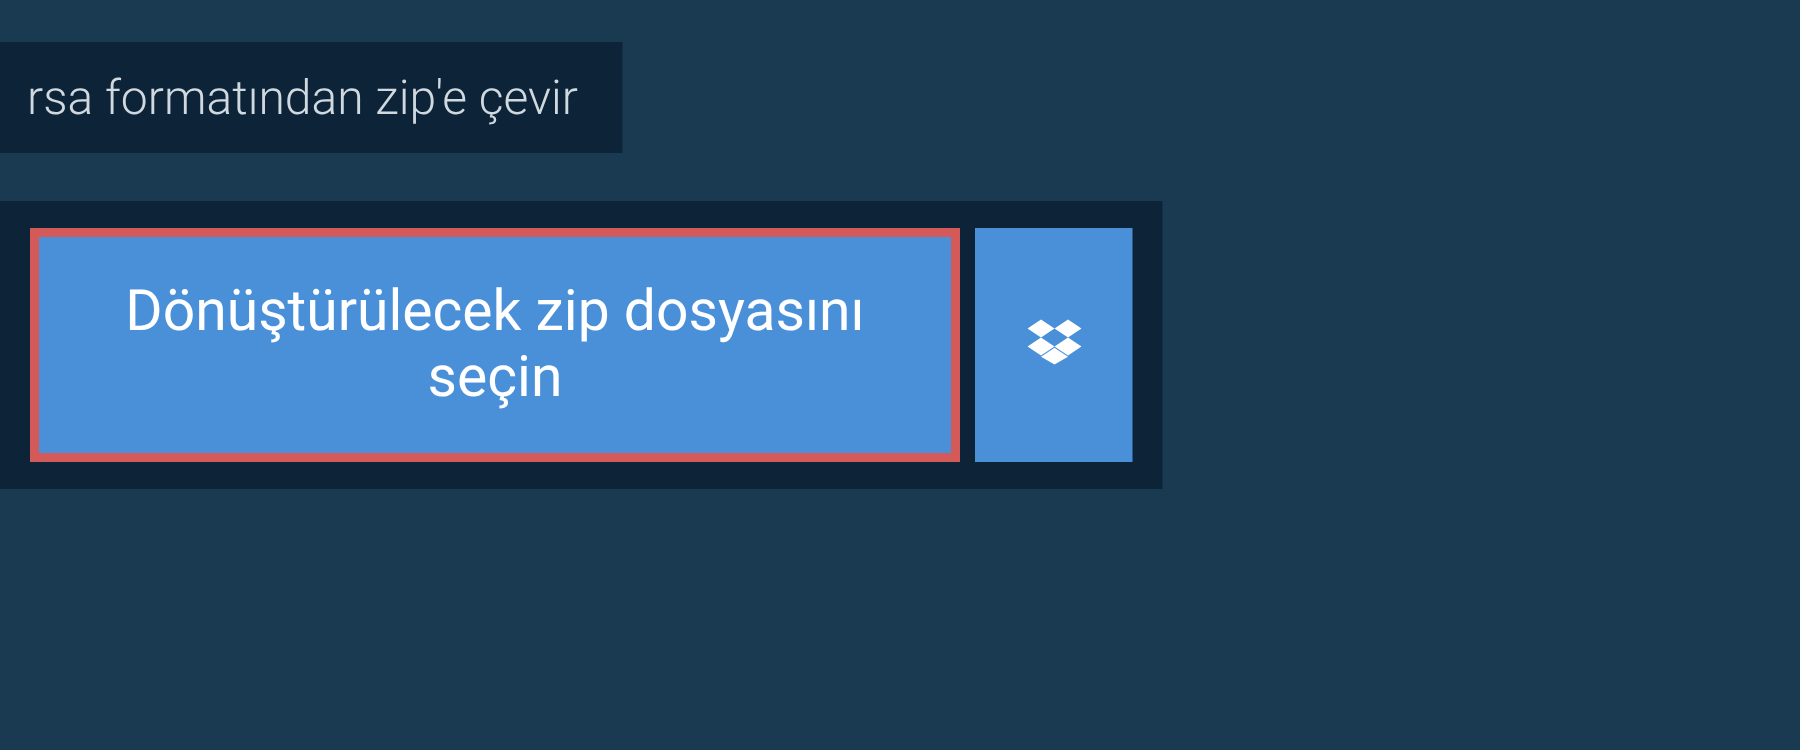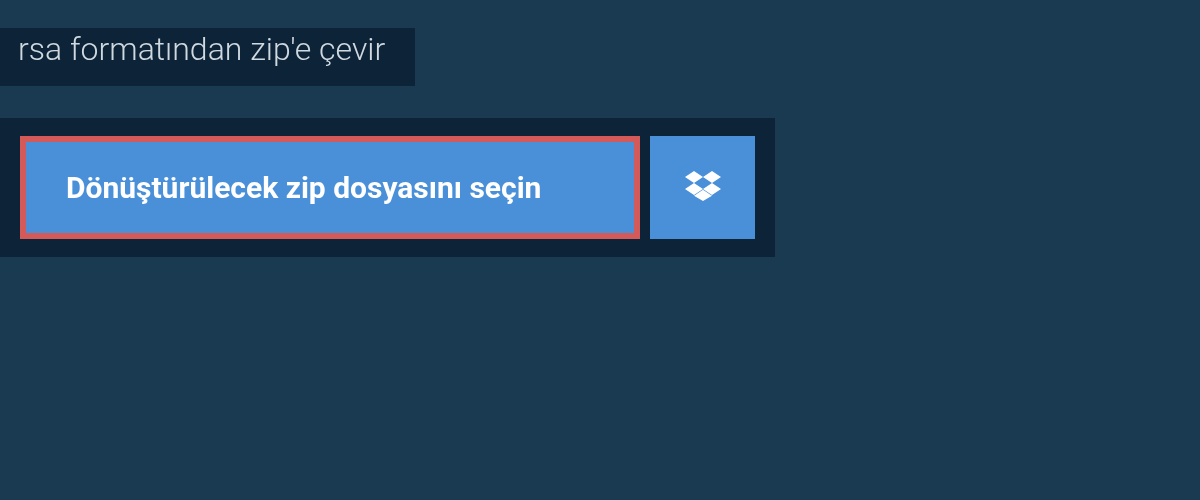--- a/index.html
+++ b/index.html
@@ -12,39 +12,39 @@
       height: 500px;
       background-color: #1a3a52;
       font-family: -apple-system, BlinkMacSystemFont, "Segoe UI", Roboto, sans-serif;
       overflow: hidden;
     }
     .header-tab {
       background-color: #0d2438;
       color: #d0d8e0;
       font-size: 32px;
       font-weight: 300;
-      padding: 2px 30px 18px 18px;
+      padding: 18px 30px 18px 18px;
       display: inline-block;
       margin-top: 28px;
     }
     .upload-panel {
       background-color: #0d2438;
       margin-top: 32px;
       padding: 18px 20px;
       display: flex;
       align-items: stretch;
       width: 775px;
     }
     .select-file-button {
       background-color: #4a90d9;
       color: #ffffff;
       border: 6px solid #d45a5a;
       padding: 28px 40px;
-      font-size: 30px;
-      font-weight: 700;
+      font-size: 38px;
+      font-weight: 400;
       cursor: pointer;
       flex: 1;
       text-align: center;
       display: flex;
       align-items: center;
       justify-content: flex-start;
     }
     .dropbox-button {
       background-color: #4a90d9;
       color: #ffffff;

